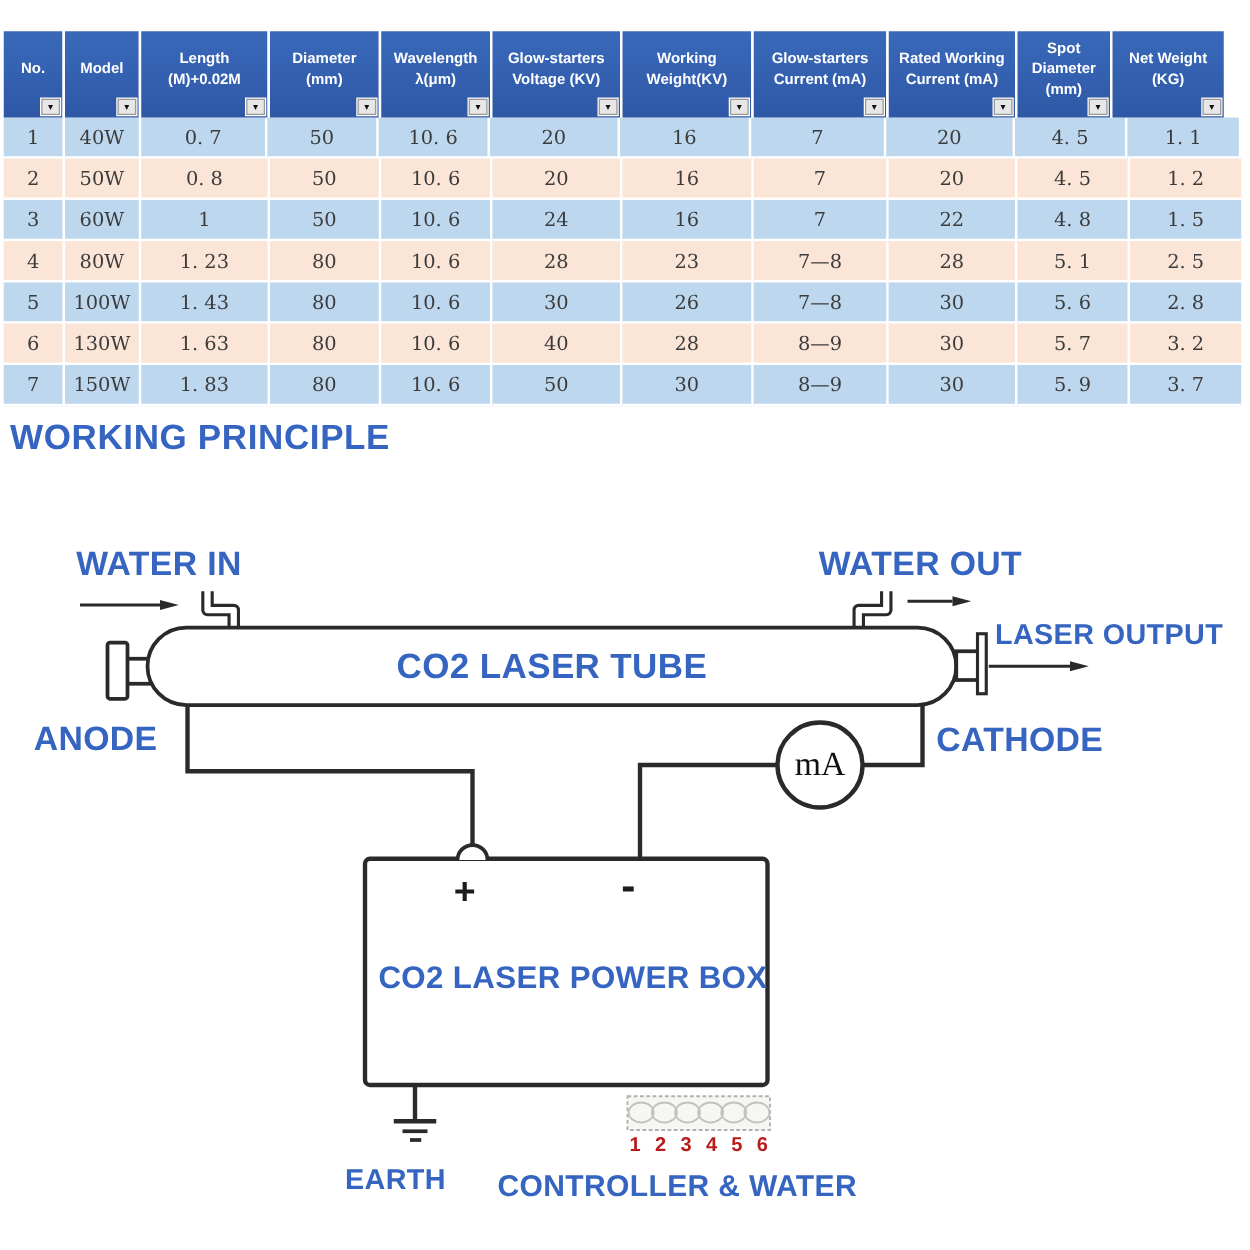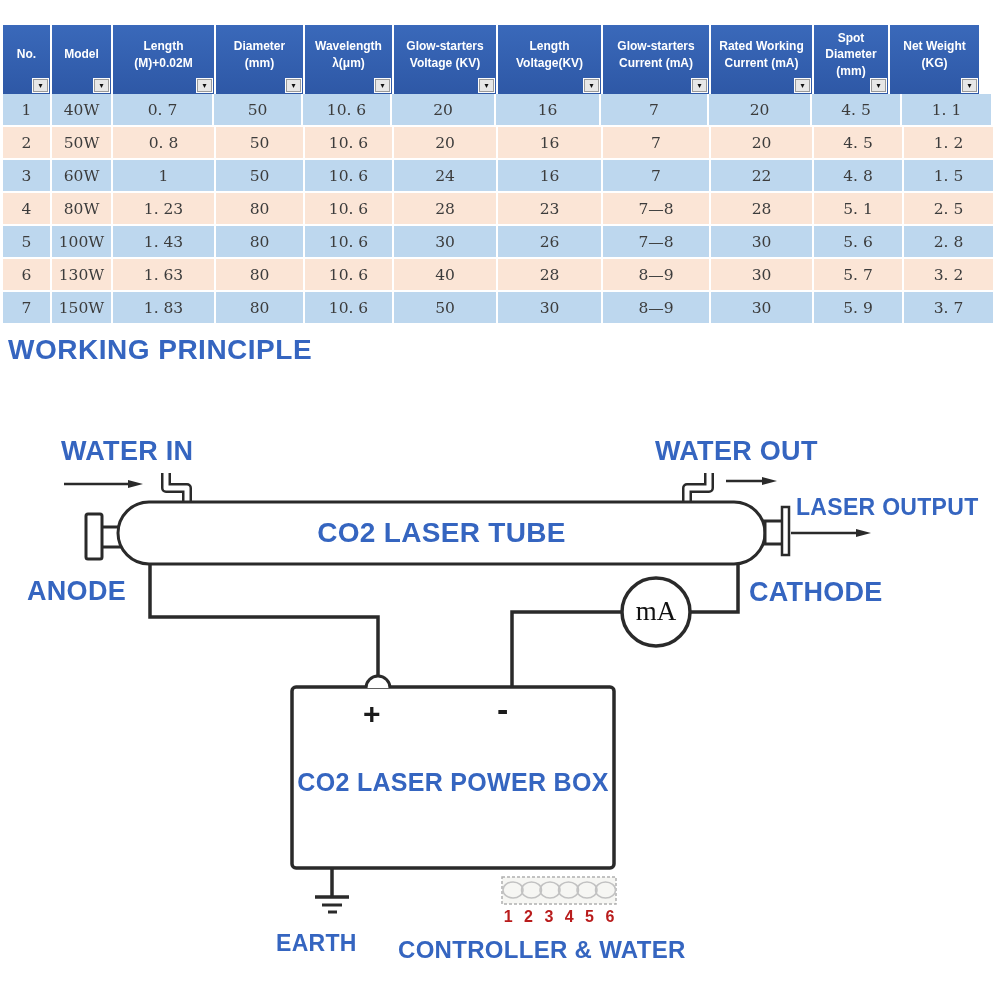--- a/index.html
+++ b/index.html
@@ -37,21 +37,21 @@
   
   .section-title{position:absolute;left:8px;top:334px;font-size:28px;font-weight:800;
       letter-spacing:.5px;color:var(--accent);}
   .dlabel{position:absolute;font-weight:800;color:var(--accent);letter-spacing:.3px;white-space:nowrap;}
   .lbl-water-in{left:61px;top:436px;font-size:27px;}
   .lbl-water-out{left:655px;top:436px;font-size:27px;}
   .lbl-laser-output{left:796px;top:494px;font-size:23px;}
   .lbl-anode{left:27px;top:576px;font-size:27px;}
   .lbl-cathode{left:749px;top:577px;font-size:27px;}
   .lbl-tube{left:118px;top:517px;width:647px;text-align:center;font-size:28px;}
-  .lbl-powerbox{left:292px;top:768px;width:322px;text-align:center;font-size:25px;}
+  .lbl-powerbox{left:292px;top:768px;width:322px;text-align:right;font-size:25px;}
   .lbl-earth{left:276px;top:930px;font-size:23px;}
   .lbl-controller{left:398px;top:936px;font-size:24px;}
   .sym{position:absolute;color:#1b1b1b;font-weight:bold;white-space:nowrap;}
   .sym-plus{left:363px;top:697px;font-size:30px;}
   .sym-minus{left:497px;top:690px;font-size:34px;}
   .sym-ma{left:629px;top:596px;width:54px;text-align:center;font-size:27px;font-weight:normal;
       font-family:"Liberation Serif","DejaVu Serif",serif;color:#111;}
   .sym-numbers{left:499px;top:908px;width:120px;text-align:center;font-size:16px;
       word-spacing:7px;color:#b91c1c;}
   .diagram-svg{position:absolute;left:0;top:400px;}
@@ -81,21 +81,21 @@
         </div>
         <div class="th" style="width: 89px;">
           <span>Wavelength λ(μm)</span>
           <button class="filter-btn">▾</button>
         </div>
         <div class="th" style="width: 104px;">
           <span>Glow-starters Voltage (KV)</span>
           <button class="filter-btn">▾</button>
         </div>
         <div class="th" style="width: 105px;">
-          <span>Length Voltage(KV)</span>
+          <span>Working Weight(KV)</span>
           <button class="filter-btn">▾</button>
         </div>
         <div class="th" style="width: 108px;">
           <span>Glow-starters Current (mA)</span>
           <button class="filter-btn">▾</button>
         </div>
         <div class="th" style="width: 103px;">
           <span>Rated Working Current (mA)</span>
           <button class="filter-btn">▾</button>
         </div>

